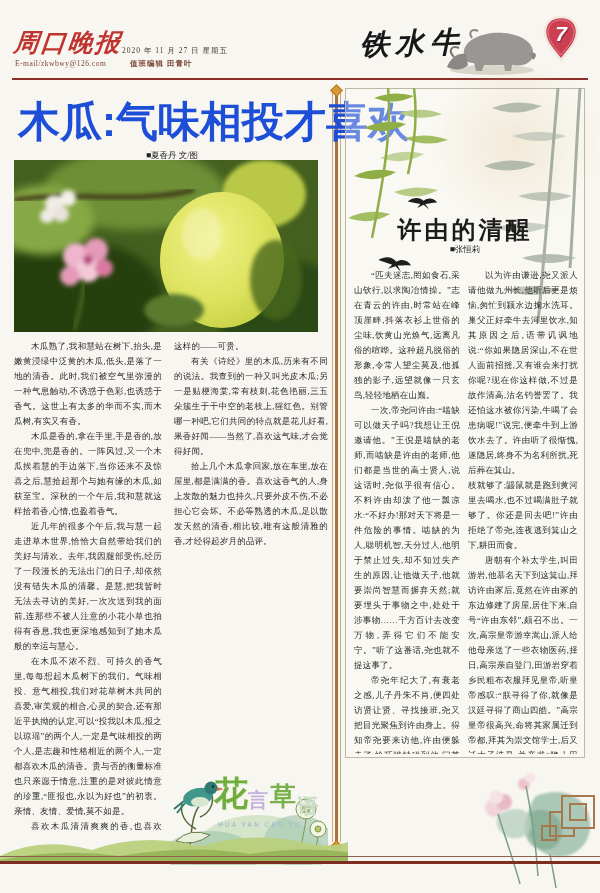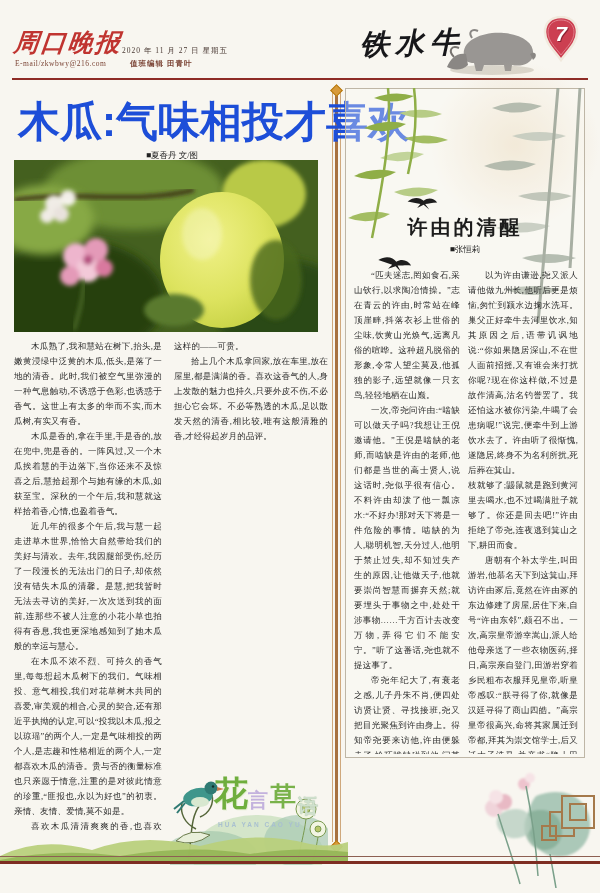--- a/index.html
+++ b/index.html
@@ -74,21 +74,21 @@
   .sc4 { left:84px; top:22px; font-size:20px; color:#cfe0cd; text-shadow:0 0 1px #9db89a; }
   .stamp-pinyin {
     position:absolute; left:48px; top:64px; font-size:6.5px; letter-spacing:2px;
     color:#a9c0d0; font-weight:bold; font-family:"Liberation Sans", sans-serif;
   }
 
   
   .warm-wash { left:430px; top:60px; width:170px; height:170px;
     background:radial-gradient(ellipse at center, rgba(228,205,168,0.55), rgba(228,205,168,0) 70%); }
   .r-box { left:345px; top:88px; width:240px; height:670px; border:1px solid #beb6a6; background:rgba(252,251,247,0.35); }
-  .r-title { left:346px; top:214px; width:238px; text-align:center; font-size:20px; font-weight:bold;
+  .r-title { left:346px; top:214px; width:238px; text-align:center; font-size:24px; font-weight:bold;
     color:#1c1c1c; letter-spacing:3px; font-family:"Liberation Sans", sans-serif; }
   .r-byline { left:346px; top:244px; width:238px; text-align:center; font-size:8.5px; color:#222; }
   .rc1 { left:354px; top:268px; width:106px; height:486px; }
   .rc2 { left:468px; top:268px; width:110px; height:486px; }
 
   .bamboo-green { left:344px; top:88px; width:160px; height:160px; }
   .bamboo-gray  { left:462px; top:88px; width:122px; height:235px; opacity:0.85; }
   .swallow1 { left:406px; top:196px; width:32px; height:16px; }
   .swallow2 { left:376px; top:256px; width:36px; height:18px; transform:rotate(8deg); }
 
@@ -99,21 +99,21 @@
   .bottom-rule-thin  { left:0; top:856px; width:600px; height:1px; background:#8d5f52; }
   .bottom-rule-thick { left:0; top:861px; width:600px; height:3px; background:#7e2d22; }
 </style>
 </head>
 <body>
 
 <div class="page">
 
   <div class="abs masthead">周口晚报</div>
   <div class="abs m-date">2020 年 11 月 27 日 星期五</div>
-  <div class="abs m-mail">E-mail/zkwbwy@216.com</div>
+  <div class="abs m-mail">E-mail/zkwbwy@126.com</div>
   <div class="abs m-editor">值班编辑 田青叶</div>
   <div class="abs section-title">铁水牛</div>
 
   <svg class="abs" style="left:442px;top:20px;width:100px;height:56px;" viewBox="0 0 100 56">
     <ellipse cx="50" cy="50" rx="42" ry="5" fill="#d9d5cb"></ellipse>
     <path d="M22,36 C19,20 42,11 62,13 C82,15 93,24 91,36 C89,44 79,47 70,45 L69,51 L63,51 L62,45 L42,45 L40,51 L34,51 L32,43 C26,43 23,41 22,36 Z" fill="#999693"></path>
     <path d="M24,34 C15,32 8,39 5,47 C11,50 20,51 26,45 Z" fill="#8a8784"></path>
     <path d="M12,37 C6,31 9,25 17,28" fill="none" stroke="#77736f" stroke-width="2"></path>
     <path d="M30,18 C26,12 30,8 36,11" fill="none" stroke="#8a8784" stroke-width="2"></path>
     <path d="M88,34 C94,30 96,36 91,40" fill="#8a8784"></path>
@@ -182,20 +182,21 @@
 
   <div class="abs body-col lc1">
     <p>木瓜熟了,我和慧站在树下,抬头,是嫩黄浸绿中泛黄的木瓜,低头,是落了一地的清香。此时,我们被空气里弥漫的一种气息触动,不诱惑于色彩,也诱惑于香气。这世上有太多的华而不实,而木瓜树,有实又有香。</p>
     <p>木瓜是香的,拿在手里,手是香的,放在兜中,兜是香的。一阵风过,又一个木瓜挨着慧的手边落下,当你还来不及惊喜之后,慧拾起那个与她有缘的木瓜,如获至宝。深秋的一个午后,我和慧就这样拾着香,心情,也盈着香气。</p>
     <p>近几年的很多个午后,我与慧一起走进草木世界,恰恰大自然带给我们的美好与清欢。去年,我因腿部受伤,经历了一段漫长的无法出门的日子,却依然没有错失木瓜的清馨。是慧,把我暂时无法去寻访的美好,一次次送到我的面前,连那些不被人注意的小花小草也拍得有香息,我也更深地感知到了她木瓜般的幸运与慧心。</p>
     <p>在木瓜不浓不烈、可持久的香气里,每每想起木瓜树下的我们。气味相投、意气相投,我们对花草树木共同的喜爱,审美观的相合,心灵的契合,还有那近乎执拗的认定,可以“投我以木瓜,报之以琼瑶”的两个人,一定是气味相投的两个人,是志趣和性格相近的两个人,一定都喜欢木瓜的清香。贵与否的衡量标准也只亲愿于情意,注重的是对彼此情意的珍重,“匪报也,永以为好也”的初衷。亲情、友情、爱情,莫不如是。</p>
     <p>喜欢木瓜清清爽爽的香,也喜欢《诗经》赋予它的深厚绵长的情。我一直想知道《诗经》里的木瓜的样子,查阅了不少资料之后,发现木瓜的种类实在是太多了,我不想从植物学的角度去探究,只是大致地知道木瓜有可以直接食用的,还有药用的、闻香的。水果店里卖的木瓜是番木瓜,我国自古习惯将国外称番地、番邦,由此可知,这种木瓜是舶来品,是明朝中后期传入中国的;而另一种木瓜是我国特有的野生果,我也更愿意相信从远古走来、可以当作男女定情信物的木瓜就是</p>
   </div>
   <div class="abs body-col lc2">
     <p style="text-indent:0">这样的——可贵。</p>
+    <p>有关《诗经》里的木瓜,历来有不同的说法。我查到的一种又叫光皮木瓜;另一是贴梗海棠,常有枝刺,花色艳丽,三五朵簇生于干中空的老枝上,猩红色。别管哪一种吧,它们共同的特点就是花儿好看,果香好闻——当然了,喜欢这气味,才会觉得好闻。</p>
     <p>拾上几个木瓜拿回家,放在车里,放在屋里,都是满满的香。喜欢这香气的人,身上发散的魅力也持久,只要外皮不伤,不必担心它会坏。不必等熟透的木瓜,足以散发天然的清香,相比较,唯有这般清雅的香,才经得起岁月的品评。</p>
   </div>
 
   <div class="abs stamp">
     <svg width="158" height="108" viewBox="0 0 158 108">
       <ellipse cx="88" cy="98" rx="66" ry="40" fill="#cfe3c4" opacity="0.9"></ellipse>
       <ellipse cx="128" cy="84" rx="34" ry="26" fill="#a8cbb4" opacity="0.7"></ellipse>
       <ellipse cx="40" cy="100" rx="48" ry="26" fill="#9cc3a8" opacity="0.6"></ellipse>
       <path d="M18,106 C22,80 20,60 30,48 M26,72 C14,66 10,56 12,46 M30,60 C40,56 44,46 42,38" stroke="#55663a" stroke-width="1.5" fill="none"></path>
       <path d="M6,84 Q20,70 40,78 Q24,90 6,84 Z" fill="#e9efda" stroke="#6a7a4a" stroke-width="1"></path>

